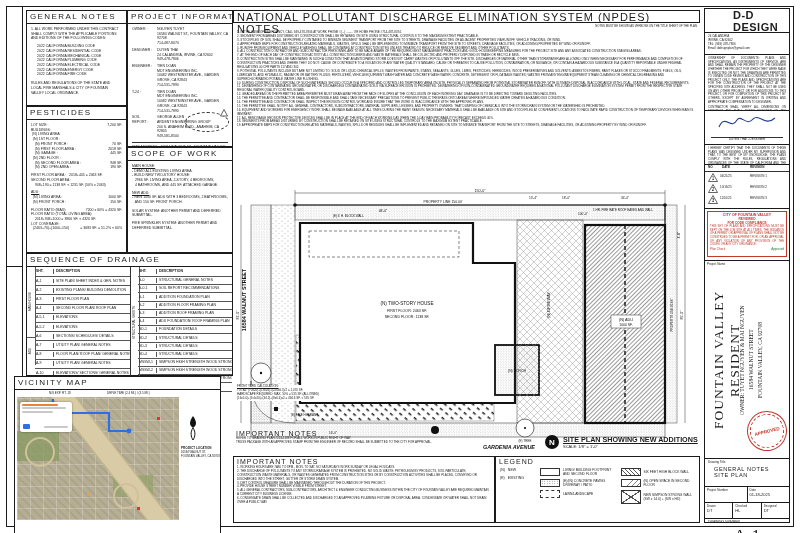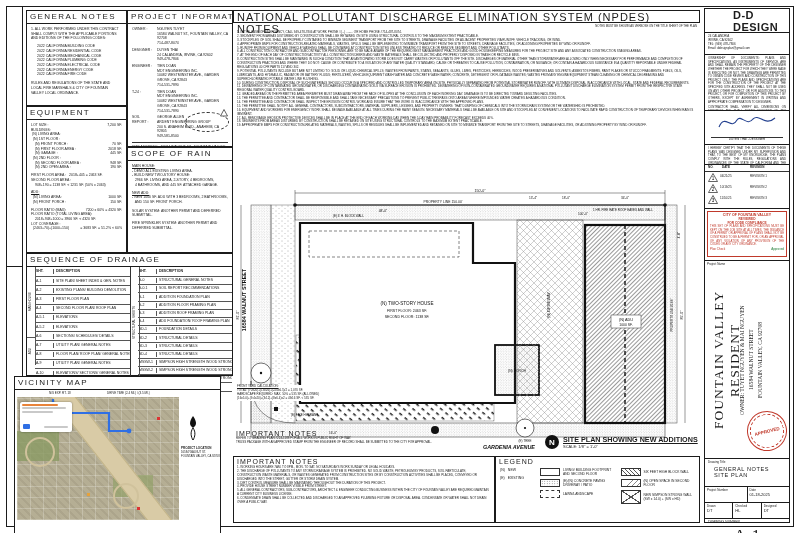--- a/index.html
+++ b/index.html
@@ -53,21 +53,21 @@
       <div>2022 CALIFORNIA PLUMBING CODE</div>
       <div>2022 CALIFORNIA ELECTRICAL CODE</div>
       <div>2022 CALIFORNIA ENERGY CODE</div>
       <div>2022 CALIFORNIA FIRE CODE</div>
     </div>
     <div style="margin-top:4px;">RULES AND REGULATIONS OF THE STATE AND LOCAL FIRE MARSHALS &amp; CITY OF FOUNTAIN VALLEY LOCAL ORDINANCE.</div>
   </div>
 </div>
 
 <div class="panel" style="left:26px;top:106px;width:101px;height:147px;">
-  <div class="ptitle">EQUIPMENT</div>
+  <div class="ptitle">PESTICIDES</div>
   <div class="pad t35">
     <div class="row">
         <span class="pre">LOT SIZE :</span>
         <span>7,200 SF.</span>
       </div>
     <div class="row">
         <span class="pre">BUILDINGS:</span>
         <span></span>
       </div>
     <div class="row">
@@ -183,21 +183,21 @@
       <div>TYPE OF CONSTRUCTION :  V-B</div>
       <div>NUMBER OF STORY :  2</div>
       <div>SPRINKLER :  YES</div>
       <div>APN :  143-053-08      LOT : 29      TRACT : 4500</div>
       <div>FLOOD ZONE :  X</div>
     </div>
   </div>
 </div>
 
 <div class="panel" style="left:127px;top:147px;width:106px;height:106px;">
-  <div class="ptitle">SCOPE OF RAIN</div>
+  <div class="ptitle">SCOPE OF WORK</div>
   <div class="pad t35">
     <div class="u">MAIN HOUSE:</div>
     <div>- DEMO ALL EXISTING LIVING AREA.</div>
     <div>- BUILD NEW TWO-STORY HOUSE:</div>
     <div class="pre">   2966 SF. LIVING AREA, 2-STORY, 4 BEDROOMS,</div>
     <div class="pre">   4 BATHROOMS, AND 445 SF. ATTACHED GARAGE.</div>
     <div class="u" style="margin-top:3px;">NEW ADU:</div>
     <div>- NEW 1000 SF. ADU WITH 3 BEDROOMS, 2 BATHROOMS,</div>
     <div class="pre">   AND 150 SF. FRONT PORCH.</div>
     <div style="margin-top:4px;">SOLAR SYSTEM:  ANOTHER PERMIT AND DEFERRED SUBMITTAL.</div>

